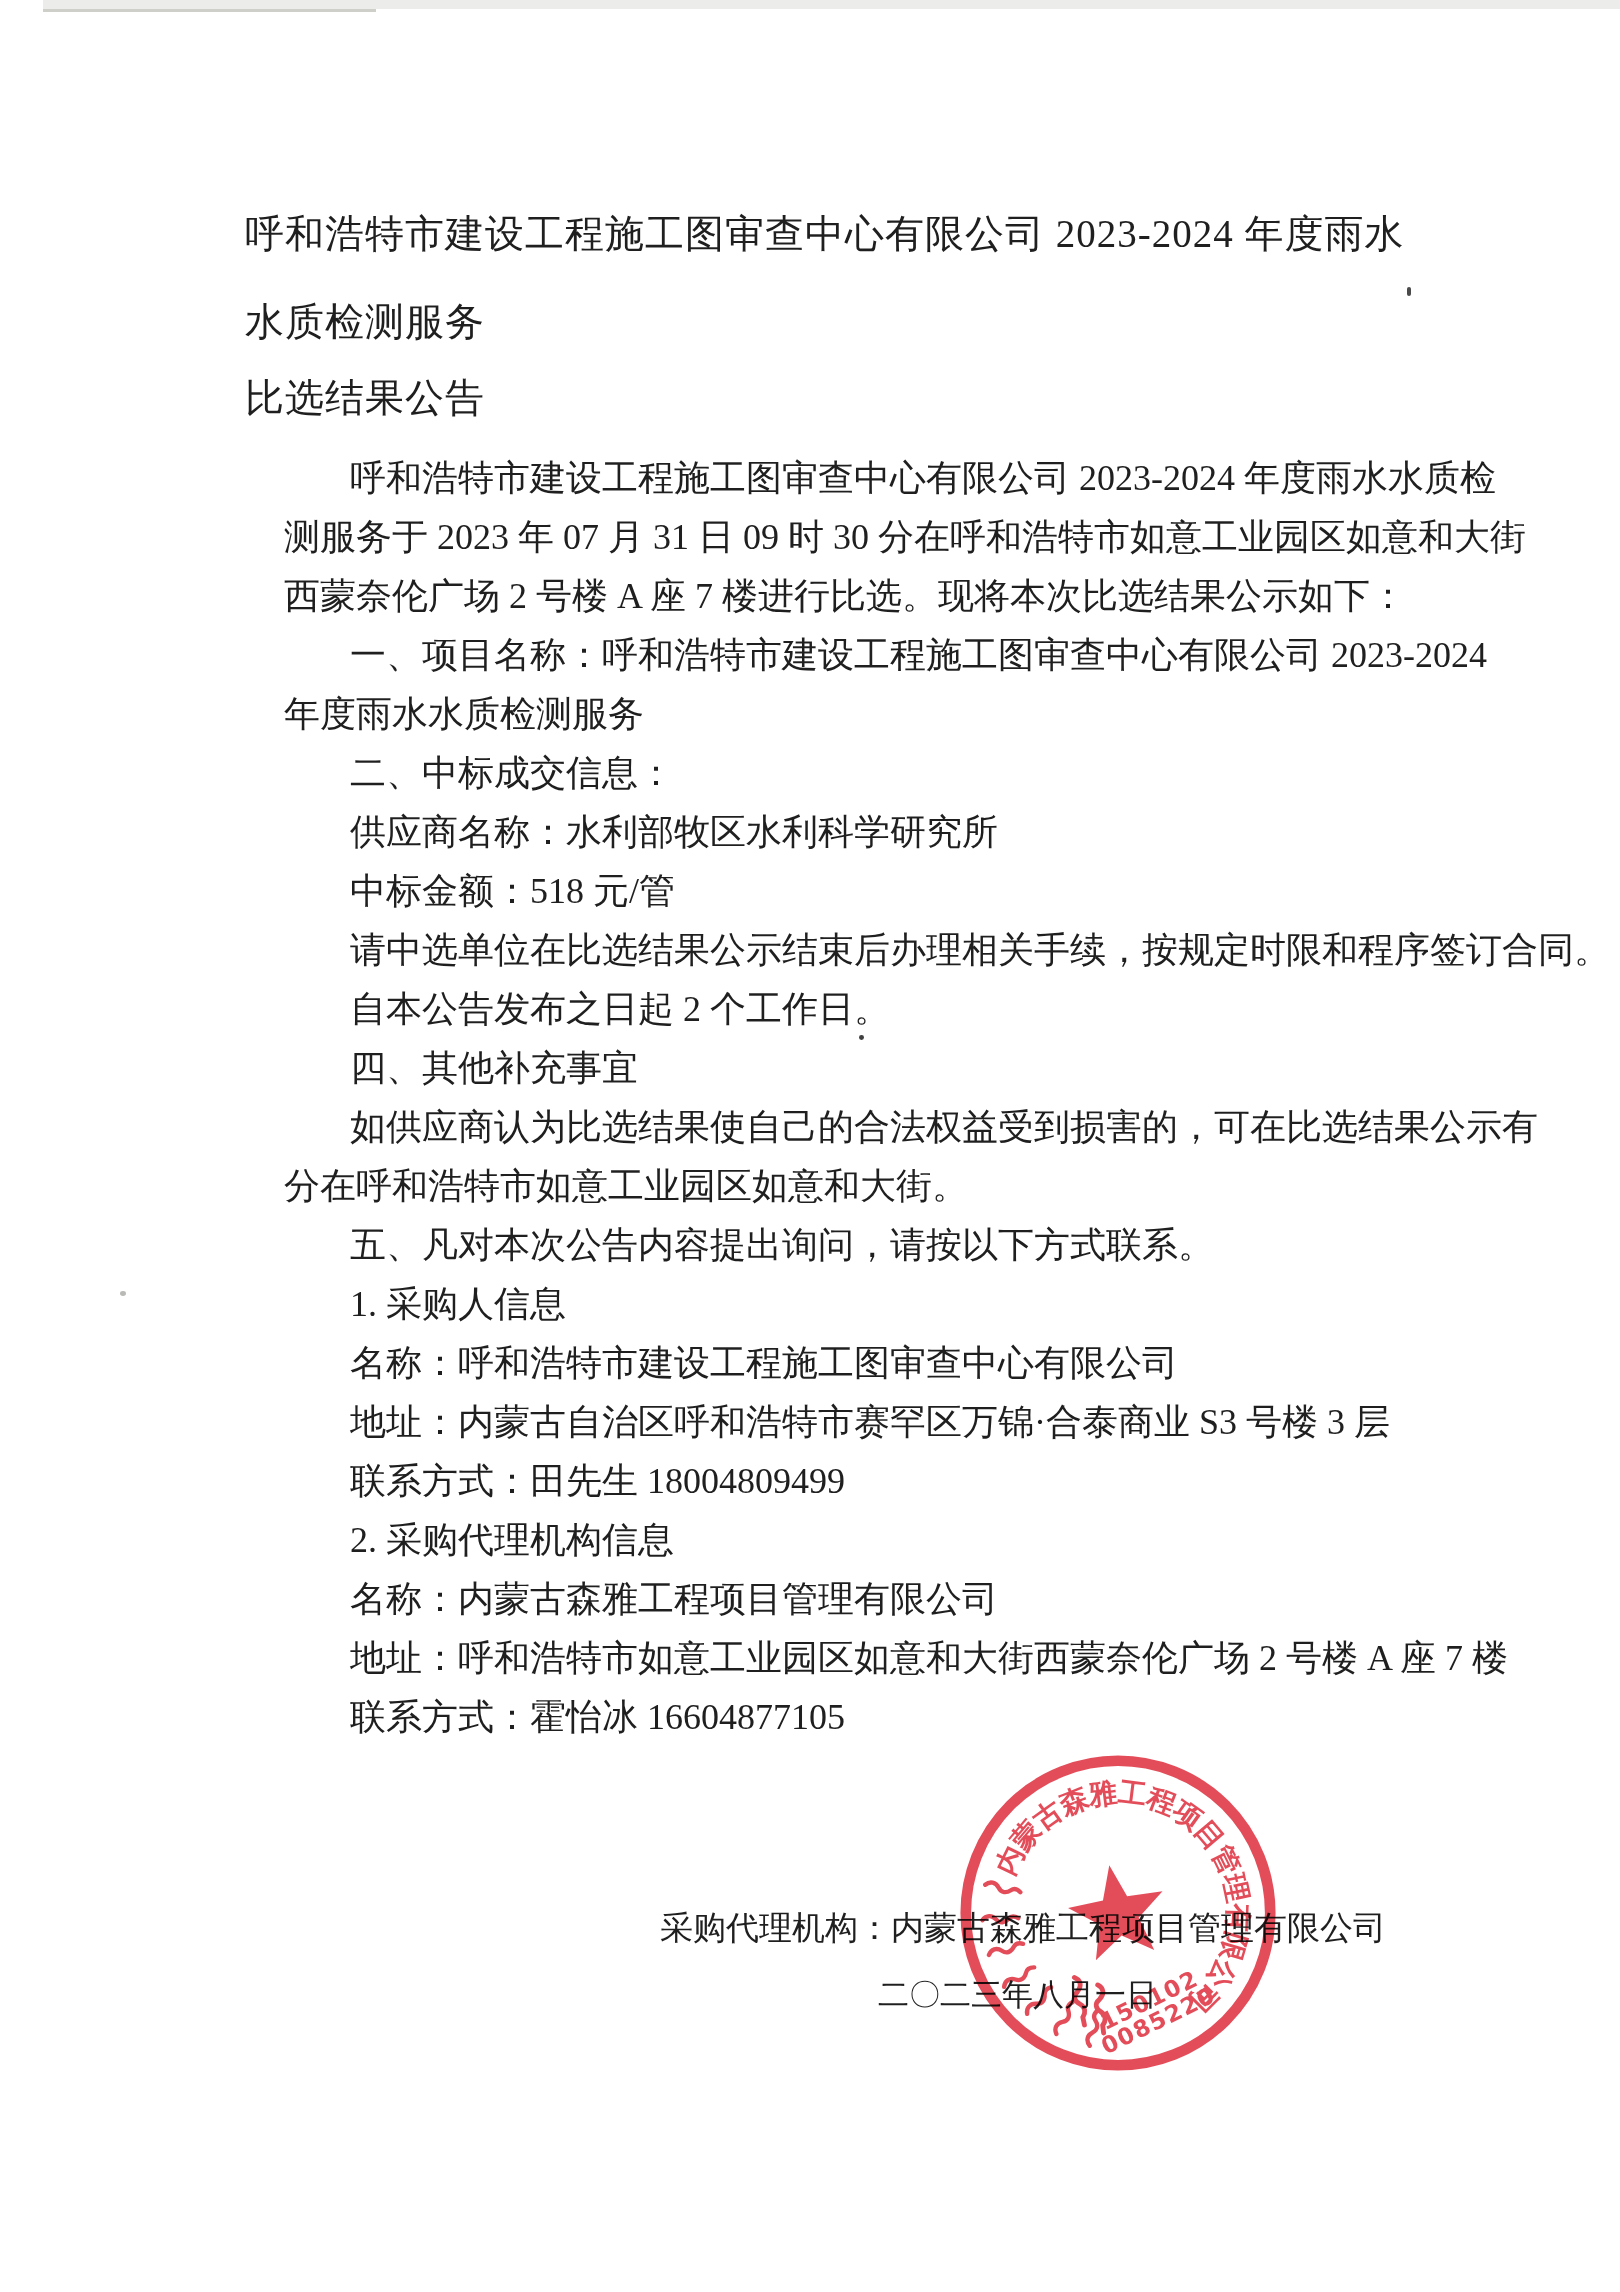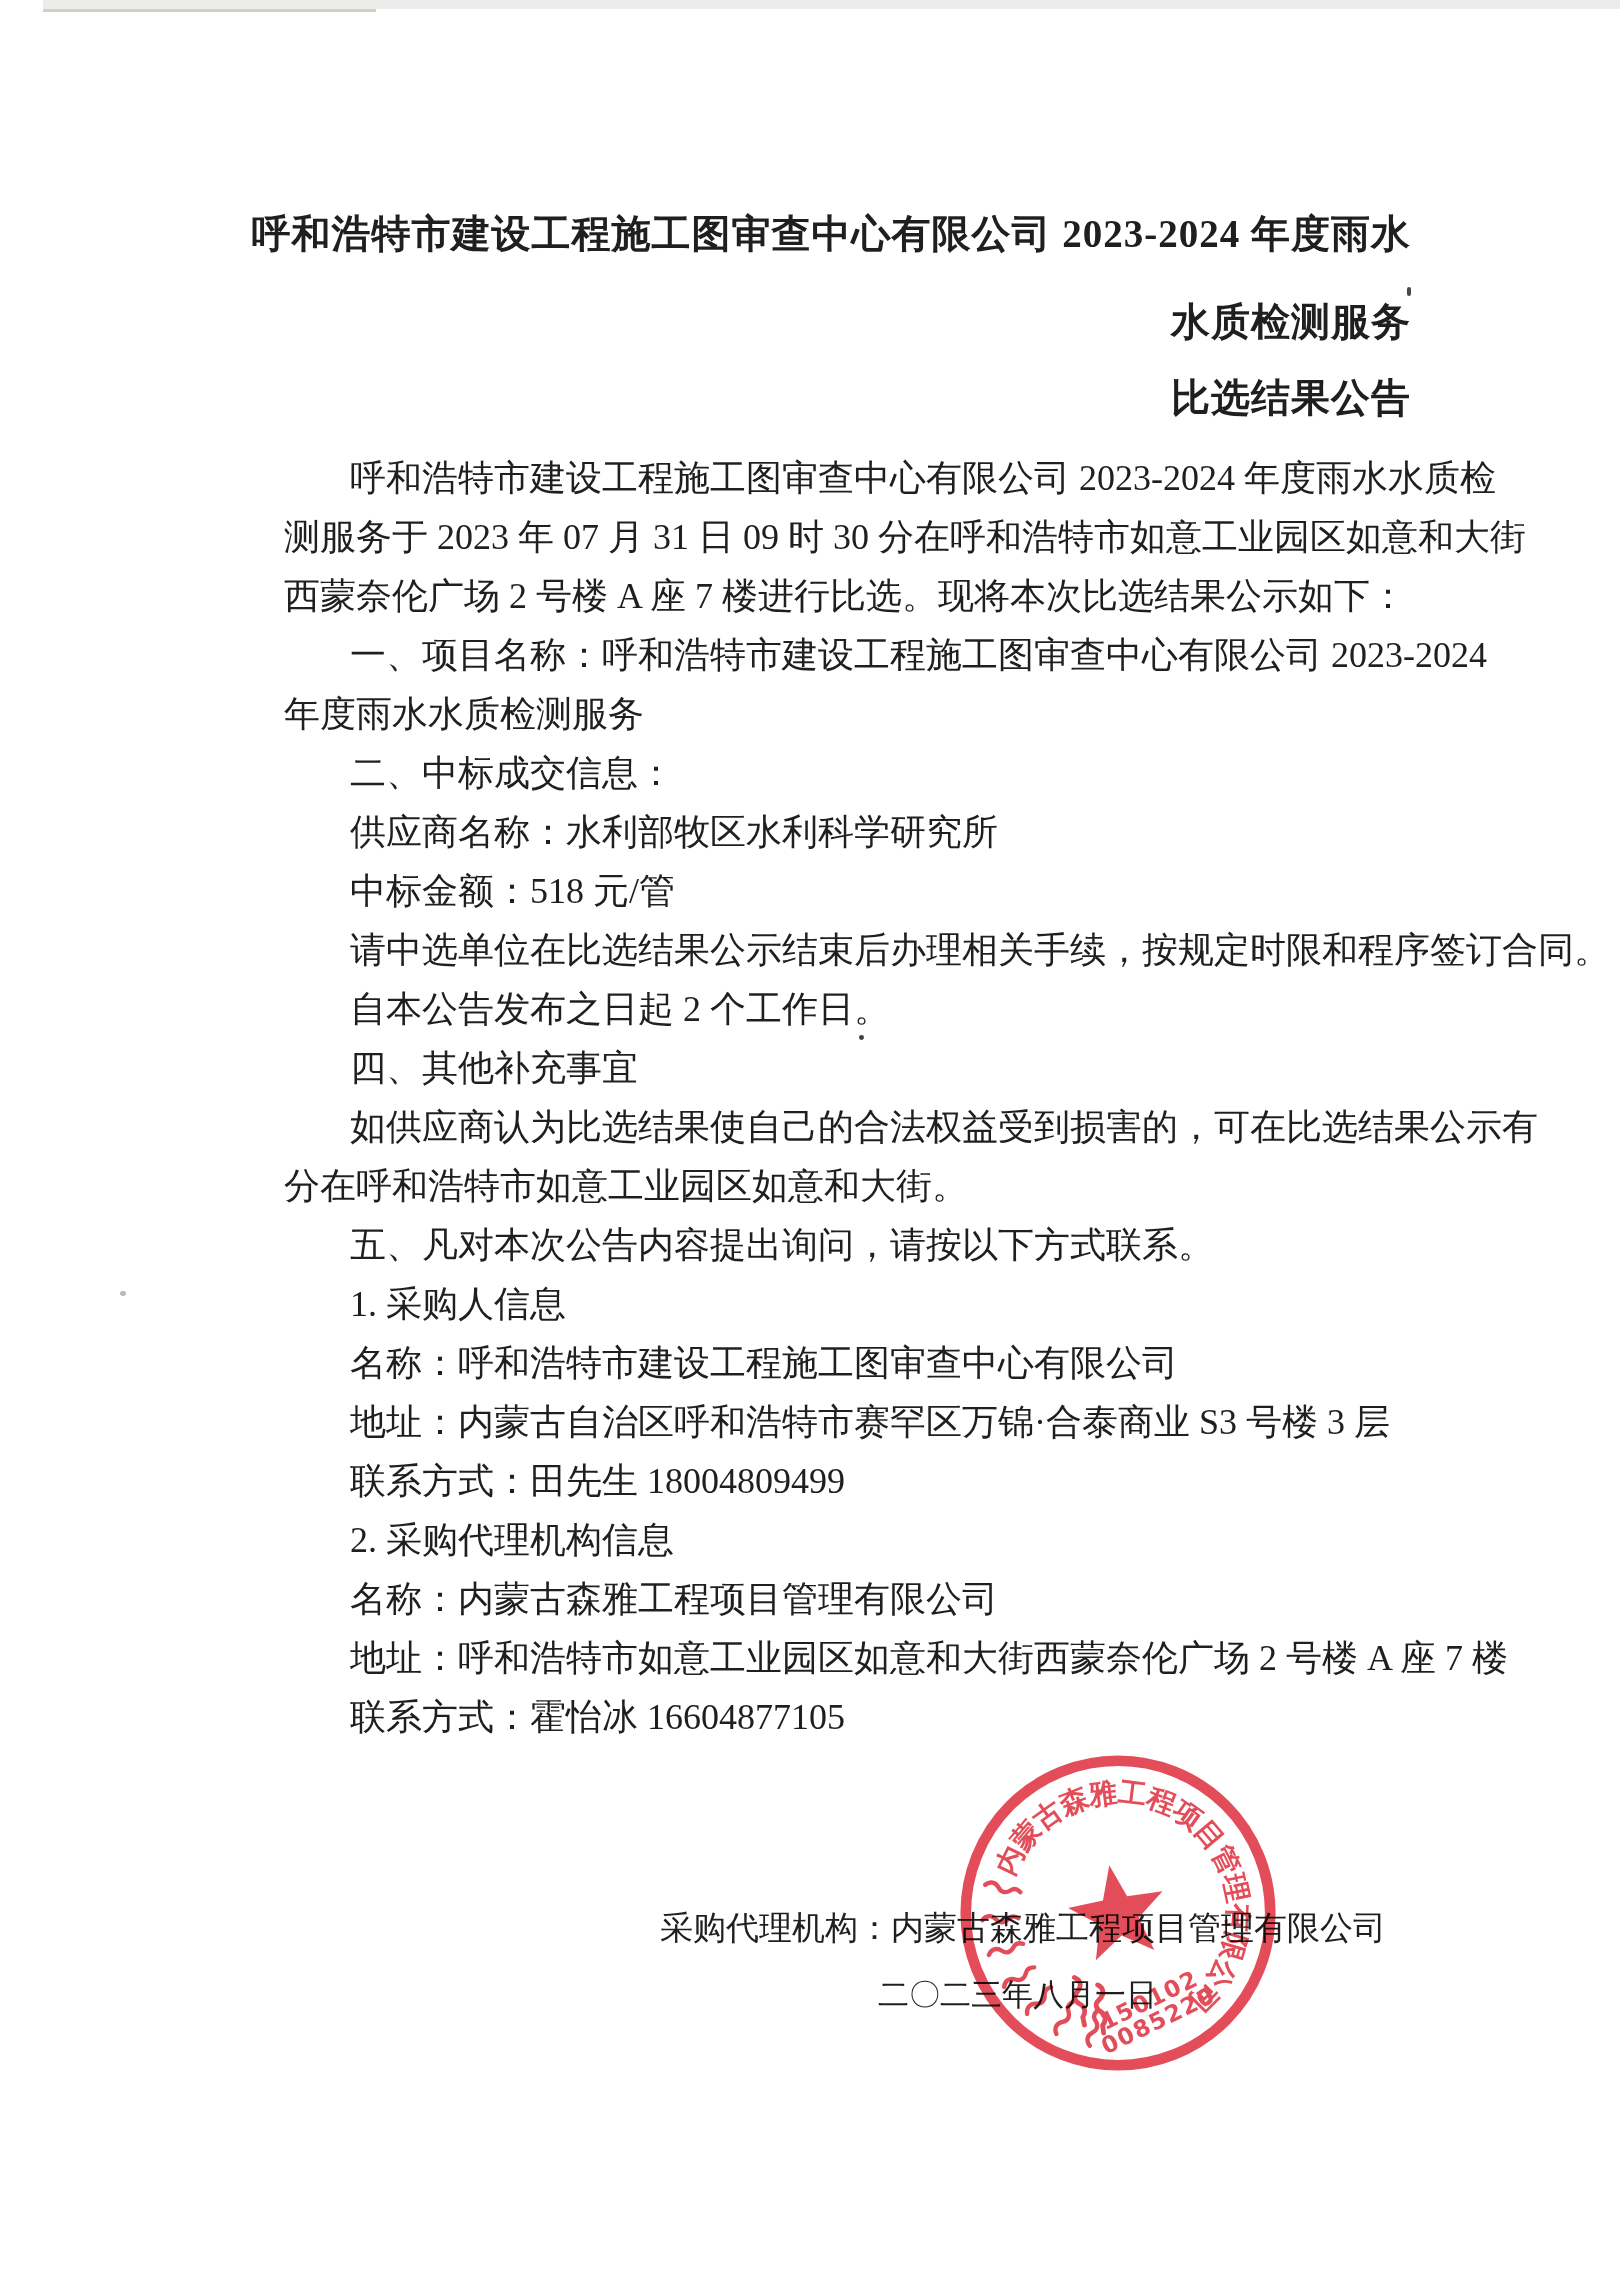--- a/index.html
+++ b/index.html
@@ -9,22 +9,22 @@
     overflow:hidden;
   }
   .scan-band{position:absolute;left:43px;top:0;right:0;height:8.8px;background:#ececea;}
   .scan-line{position:absolute;left:43px;top:8.8px;width:333px;height:2.9px;background:#cfcfca;}
   .speck{position:absolute;background:#555;border-radius:50%;}
   .speck.s1{left:1407px;top:287px;width:3.9px;height:8.8px;border-radius:2px;background:#4a4a4a;}
   .speck.s2{left:859px;top:1035px;width:4.9px;height:4.9px;background:#3f3f3f;}
   .speck.s3{left:120px;top:1291px;width:5.9px;height:4.9px;background:#b9b9b6;}
 
   .title-line{
-    position:absolute;left:245px;width:1166px;text-align:right;
-    font-size:39px;font-weight:bold;white-space:pre;letter-spacing:1px;
+    position:absolute;left:245px;width:1166px;text-align:left;
+    font-size:39px;font-weight:normal;white-space:pre;letter-spacing:1px;
   }
   #title1{top:207px;}
   #title2{top:295px;}
   #title3{top:371px;}
 
   #body-block{position:absolute;left:274px;top:449px;width:1196px;}
   .body-line{
     font-size:36px;line-height:59px;white-space:pre;letter-spacing:0;margin-left:10px;
   }
   .body-line.indent{padding-left:66px;}

